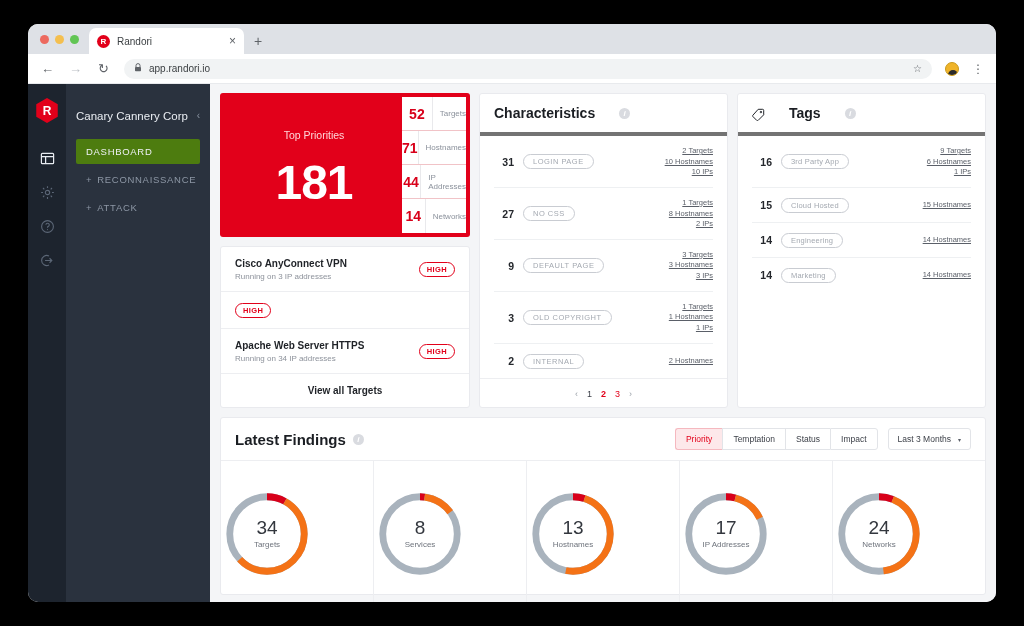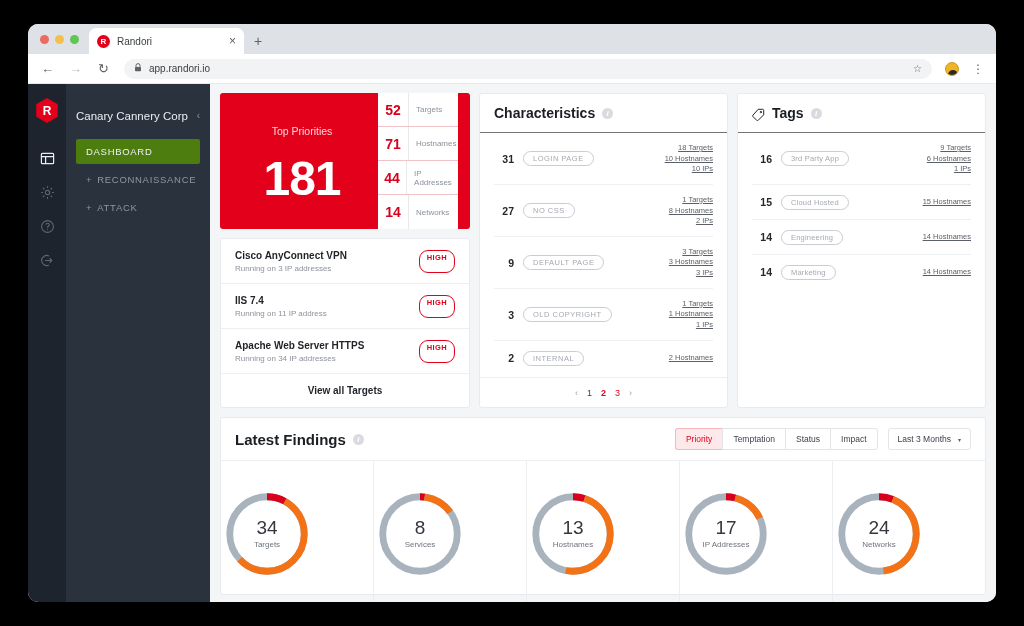--- a/index.html
+++ b/index.html
@@ -140,62 +140,62 @@
   .priorities {
     background: #e2001a; color: #fff;
     border-radius: 3px;
     height: 157px;
     display: flex; align-items: center;
     position: relative;
   }
   .pri-left { flex: 1; text-align: center; padding-left: 6px;}
   .pri-title { font-size: 10.5px; color: #ffd4d8; margin-top: 6px; }
   .pri-big { font-size: 48px; font-weight: 700; line-height: 1; margin-top: 18px; letter-spacing: -1px; }
-  .pri-right { width: 80px; margin-right: 12px; }
+  .pri-right { width: 64px; margin-right: 4px; }
   .pri-stat {
     background: #fff; height: 34px;
     display: flex; align-items: center;
     border-bottom: 1px solid #f1c3c7;
   }
   .pri-stat:last-child { border-bottom: none; }
   .pri-num {
     width: 31px; text-align: center;
     color: #d8001a; font-weight: 700; font-size: 14px;
     border-right: 1px solid #e9e9ec;
     line-height: 34px; height: 100%;
   }
   .pri-label { font-size: 8px; color: #8c929c; padding-left: 7px; }
 
   
   .card { background: #fff; border-radius: 3px; border: 1px solid #e9eaee; }
   .targets { flex: 1; display: flex; flex-direction: column; }
   .target-row {
     padding: 11px 14px 10px 14px;
     border-bottom: 1px solid #edeef1;
-    display: flex; 
+    display: flex; align-items: center;
   }
   .target-info { flex: 1; }
   .target-name { font-size: 10px; font-weight: 700; color: #1f2227; margin-bottom: 3px; }
   .target-sub { font-size: 8px; color: #8d929b; }
   .badge-high {
     font-size: 7.5px; font-weight: 700; letter-spacing: .4px;
     color: #e2001a; border: 1px solid #e2001a;
     border-radius: 9px; padding: 2px 7px;
   }
   .view-all {
     text-align: center; padding: 11px 0;
     font-size: 10px; font-weight: 700; color: #1f2227;
   }
 
   
   .panel { flex: 1; background: #fff; border-radius: 3px; border: 1px solid #e9eaee;
            display: flex; flex-direction: column; }
   .panel-head {
-    display: flex; align-items: center; gap: 7px;
-    padding: 11px 14px; border-bottom: 1px solid #737373;
+    display: flex; align-items: center; gap: 24px;
+    padding: 11px 14px; border-bottom: 4px solid #737373;
   }
   .panel-title { font-size: 14px; font-weight: 700; color: #1b1e23; }
   .info-i {
     width: 11px; height: 11px; border-radius: 50%;
     background: #d9dbe0; color: #fff;
     font-size: 8px; font-style: italic; font-weight: 700;
     display: flex; align-items: center; justify-content: center;
   }
   .tag-glyph { width: 13px; height: 13px; color: #1b1e23; }
 
@@ -388,24 +388,20 @@
 
           <div class="card targets">
             <div class="target-row">
               <div class="target-info">
                 <div class="target-name">Cisco AnyConnect VPN</div>
                 <div class="target-sub">Running on 3 IP addresses</div>
               </div>
               <span class="badge-high">HIGH</span>
             </div>
             <div class="target-row">
-              <div class="target-info">
-                <div class="target-name">IIS 7.4</div>
-                <div class="target-sub">Running on 11 IP address</div>
-              </div>
               <span class="badge-high">HIGH</span>
             </div>
             <div class="target-row">
               <div class="target-info">
                 <div class="target-name">Apache Web Server HTTPS</div>
                 <div class="target-sub">Running on 34 IP addresses</div>
               </div>
               <span class="badge-high">HIGH</span>
             </div>
             <div class="view-all">View all Targets</div>
@@ -416,21 +412,21 @@
           <div class="panel-head">
             <span class="panel-title">Characteristics</span>
             <span class="info-i">i</span>
           </div>
           <div class="panel-body">
 
             <div class="prow">
               <span class="prow-count">31</span>
               <span class="pill">LOGIN PAGE</span>
               <span class="prow-links">
-                <a class="plink">18 Targets</a>
+                <a class="plink">2 Targets</a>
                 <a class="plink">10 Hostnames</a>
                 <a class="plink">10 IPs</a>
               </span>
             </div>
 
             <div class="prow">
               <span class="prow-count">27</span>
               <span class="pill">NO CSS</span>
               <span class="prow-links">
                 <a class="plink">1 Targets</a>

